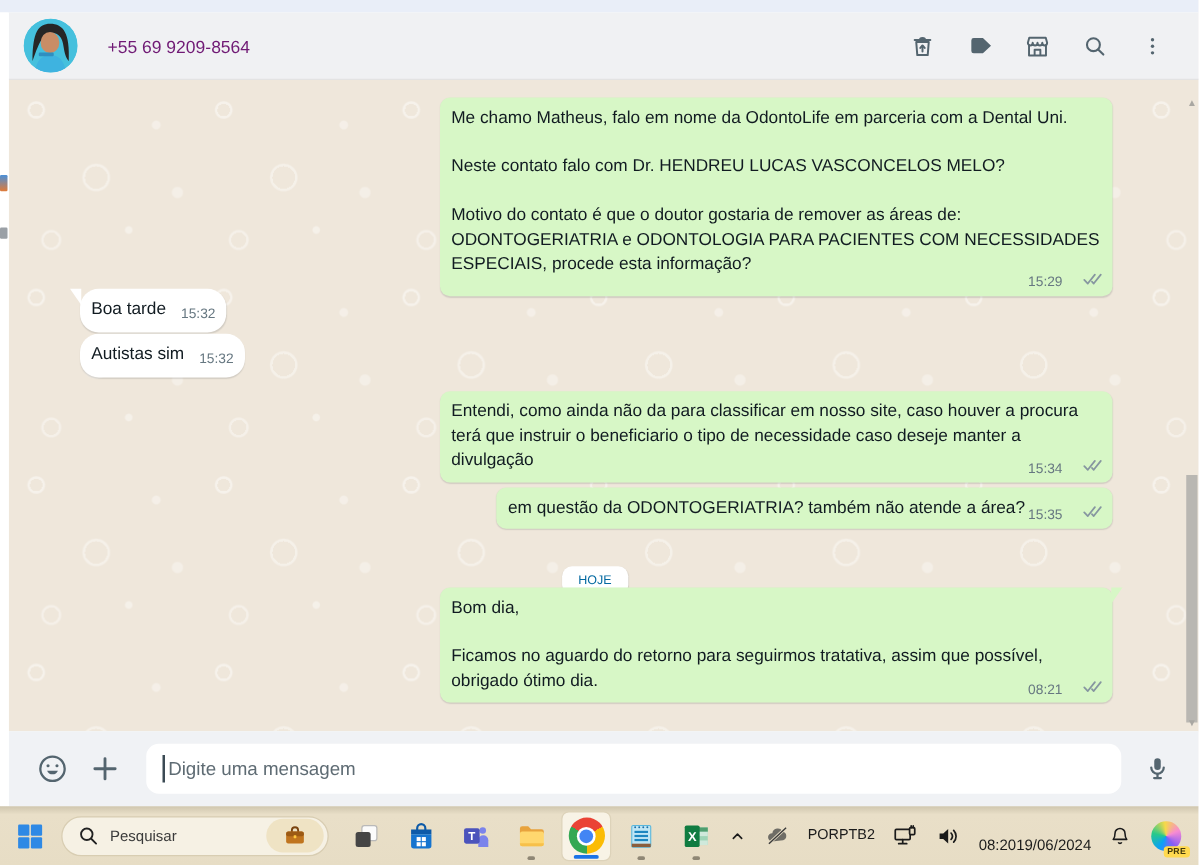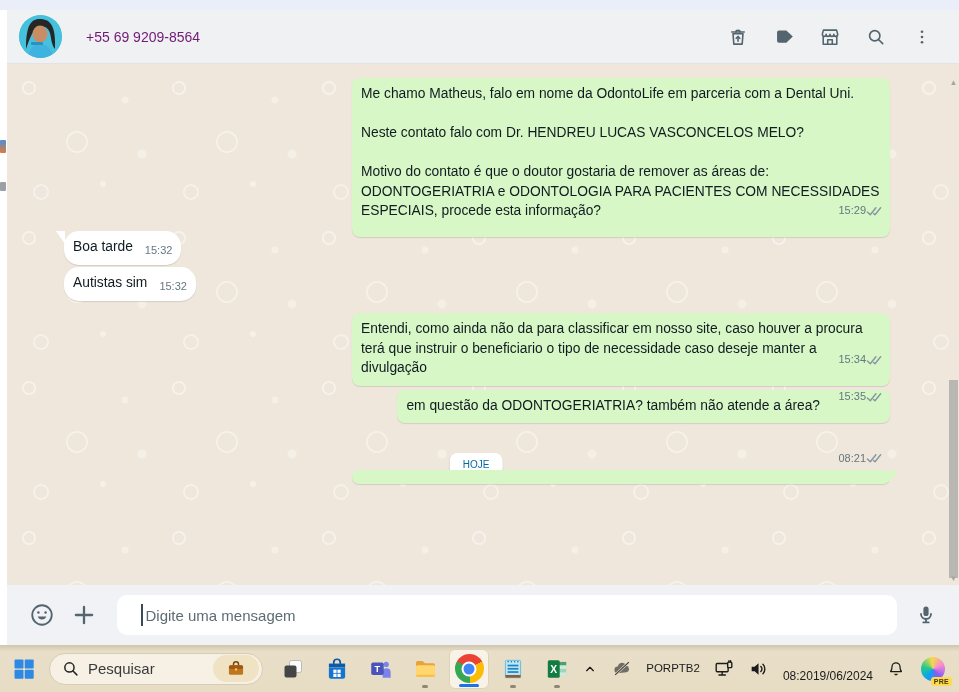--- a/index.html
+++ b/index.html
@@ -29,21 +29,21 @@
       radial-gradient(circle at 34px 128px, transparent 0 6px, rgba(255,255,255,.38) 6px 7.5px, transparent 8.5px),
       radial-gradient(circle at 135px 90px, rgba(255,255,255,.32) 0 4px, transparent 5px);
     background-size:150px 150px; }
 
   .msg { position:absolute; border-radius:8px; padding:6px 9px 7px 9px;
     font-size:13.8px; line-height:19.5px; color:#111b21;
     box-shadow:0 1px 1px rgba(11,20,26,.12); }
   .msg-text { white-space:pre-line; }
   .out { background:#d7f7c6; }
   .in  { background:#ffffff;border-radius:15px; }
-  .meta { position:absolute; right:7px; bottom:16px; font-size:11px; color:#667781; display:flex; align-items:center; gap:0; }
+  .meta { position:absolute; right:7px; bottom:0; font-size:11px; color:#667781; display:flex; gap:16px; }
   .meta .ticks { display:inline-flex; margin-top:1px; }
   .in .time-inline { font-size:11px; color:#667781; margin-left:12px; position:relative; top:3px; }
 
   .tail-in::before { content:""; position:absolute; top:0; left:-8px; width:0; height:0;
     border-top:0 solid transparent; border-bottom:13px solid transparent; border-right:9px solid #fff; }
   .tail-out::before { content:""; position:absolute; top:0; right:-8px; width:0; height:0;
     border-bottom:13px solid transparent; border-left:9px solid #d7f7c6; }
 
   .bubble-1 { left:345px; right:69px; top:14px; padding-bottom:16px; }
   .bubble-in-1 { left:57px; top:167px; }
@@ -66,33 +66,33 @@
   .sliver { position:absolute; left:0; width:6px; border-radius:1px; }
   .sliver-1 { top:130px; height:13px; background:linear-gradient(180deg,#4a90d9,#e07b39); }
   .sliver-2 { top:172px; height:9px; background:#9aa0a6; }
 
   
   .composer { position:absolute; top:585px; left:7px; width:952px; height:60px; background:#f0f2f5;
     display:flex; align-items:center; z-index:4; }
   .cicon { width:30px; height:30px; display:flex; align-items:center; justify-content:center; cursor:pointer; flex:0 0 auto; }
   .emoji-btn { margin-left:20px; } .plus-btn { margin-left:12px; }
   .msg-input { flex:1; height:40px; background:#fff; border-radius:10px; margin-left:18px; margin-right:14px;
-    display:flex; align-items:center; padding-left:24px; }
+    display:flex; align-items:center; padding-left:13px; }
   .caret { width:1.5px; height:22px; background:#3b4a54; margin-right:3px; }
   .placeholder { font-size:15px; color:#5e6b73; }
   .mic-btn { margin-right:18px; }
 
   
   .taskbar { position:absolute; bottom:0; left:0; width:959px; height:47px;
     background:linear-gradient(180deg,#cfc6ae 0,#e9dfc8 14%,#e7ddc5 100%);
     display:flex; align-items:center; z-index:6; }
   .start-btn { margin-left:7px; width:34px; height:34px; display:flex; align-items:center; justify-content:center; cursor:pointer; }
   .search-pill { margin-left:8px; width:214px; height:32px; background:#f6f1e4; border:1px solid #d8cdb2;
     border-radius:16px; display:flex; align-items:center; padding-left:12px; cursor:pointer; }
-  .search-pill-label { font-size:15px; color:#3a3a3a; margin-left:9px; }
+  .search-pill-label { font-size:12px; color:#3a3a3a; margin-left:9px; }
   .pill-badge { margin-left:auto; margin-right:3px; width:46px; height:27px; border-radius:14px; background:#efe3c4;
     display:flex; align-items:center; justify-content:center; }
   .task-apps { display:flex; align-items:center; margin-left:10px; gap:4px; }
   .app-slot { position:relative; width:40px; height:40px; display:flex; align-items:center; justify-content:center; cursor:pointer; }
   .app-slot.active-app { background:#f8f3e6; border:1px solid #ddd3ba; border-radius:6px; }
   .run-dot { position:absolute; bottom:1px; left:50%; transform:translateX(-50%); width:6px; height:3px; border-radius:2px; background:#8f8775; }
   .run-bar { position:absolute; bottom:1px; left:50%; transform:translateX(-50%); width:20px; height:3px; border-radius:2px; background:#1a73e8; }
 
   .tray { margin-left:auto; display:flex; align-items:center; padding-right:12px; gap:13px; }
   .tray-item { display:flex; align-items:center; justify-content:center; cursor:pointer; }
@@ -209,20 +209,23 @@
             <path d="M1.5 6l3 3 6-7.5"></path>
               <path d="M8 7.5L9.5 9l6-7.5"></path>
           </svg>
         </span>
       </div>
     </div>
 
     <div class="date-chip">HOJE</div>
 
     <div class="msg out tail-out bubble-4">
+      <div class="msg-text">Bom dia,
+
+Ficamos no aguardo do retorno para seguirmos tratativa, assim que possível, obrigado ótimo dia.</div>
       <div class="meta">
         <span>08:21</span>
         <span class="ticks">
           <svg width="17" height="11" viewBox="0 0 18 11" fill="none" stroke="#8696a0" stroke-width="1.5" stroke-linecap="round" stroke-linejoin="round">
             <path d="M1.5 6l3 3 6-7.5"></path>
               <path d="M8 7.5L9.5 9l6-7.5"></path>
           </svg>
         </span>
       </div>
     </div>

